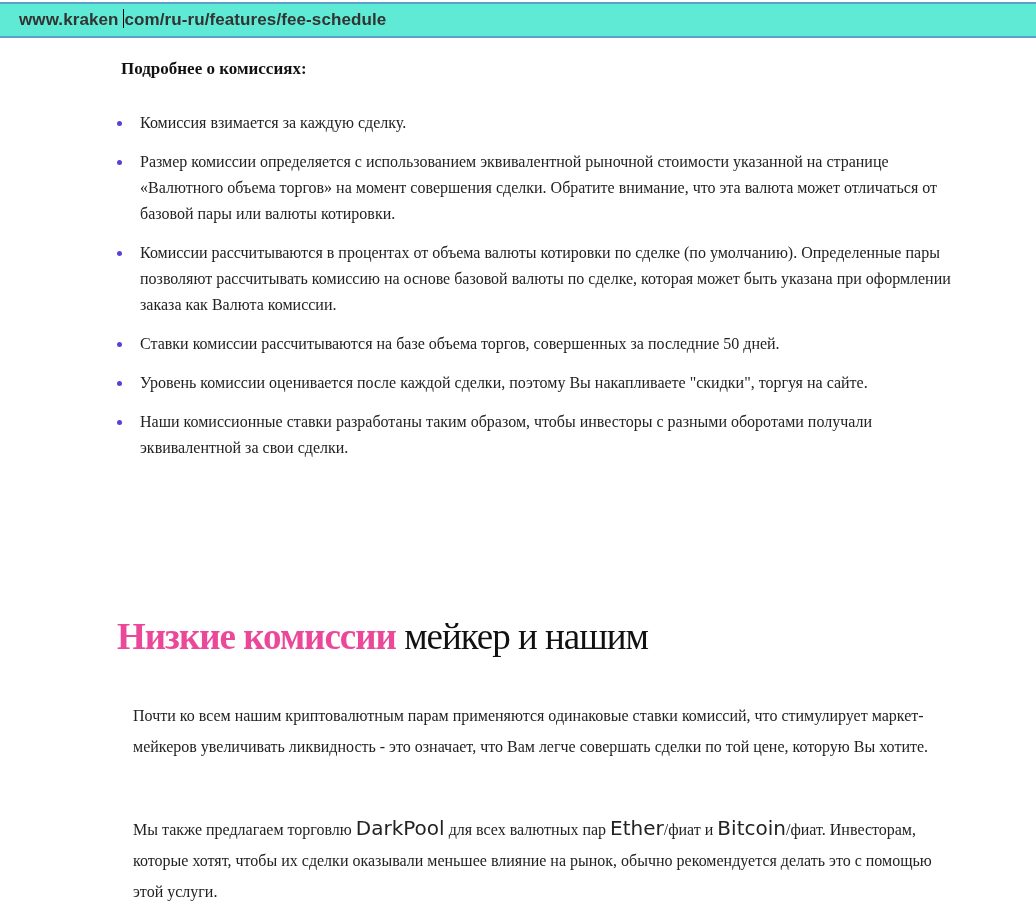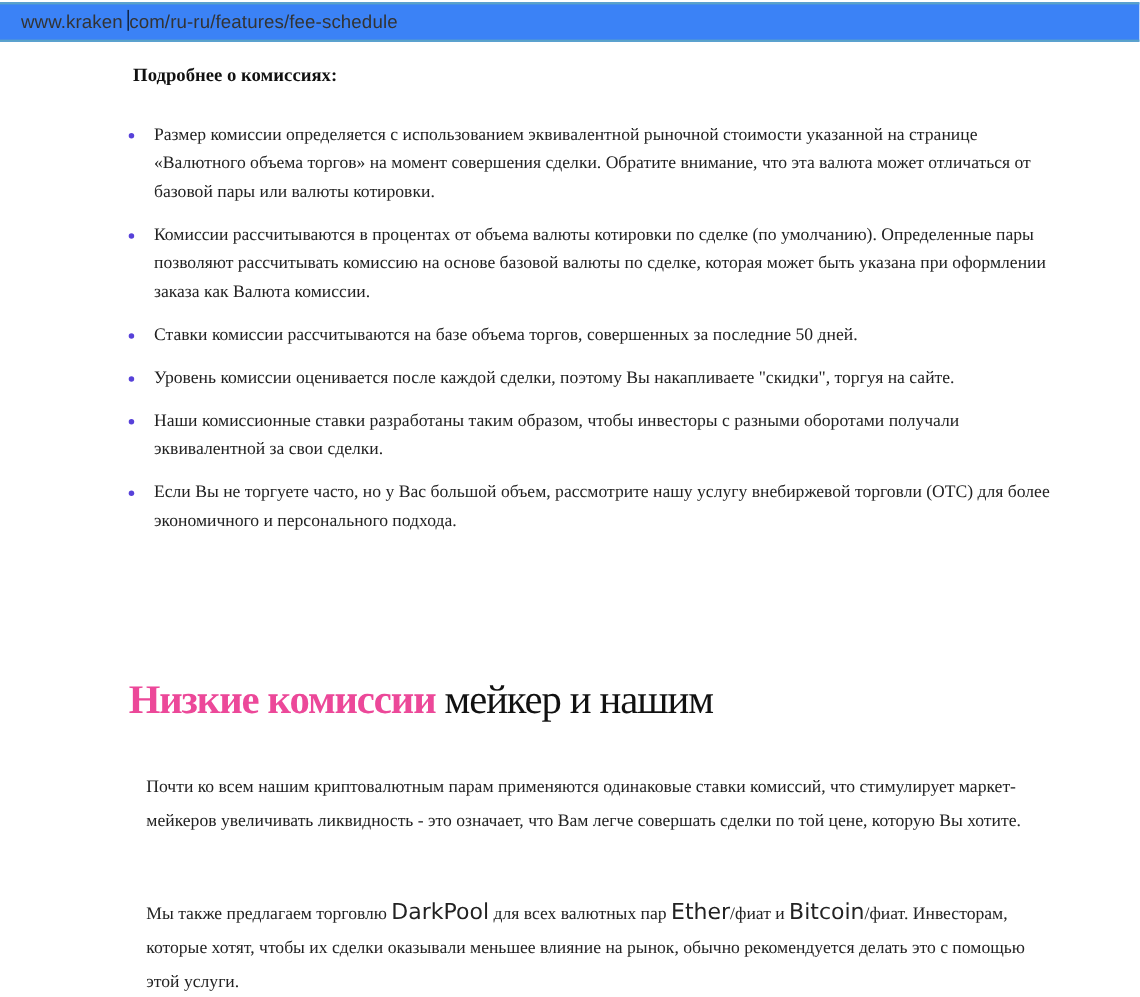--- a/index.html
+++ b/index.html
@@ -17,21 +17,22 @@
     }
     .url-bar {
       position: absolute;
       left: 0;
       top: 2px;
       width: 1036px;
       height: 32px;
       border-top: 2px solid #5aa3c8;
       border-bottom: 2px solid #5aa3c8;
       box-sizing: content-box;
-      background: #3b82f6;
+      background: #5eead4;
+      font-weight: bold;
     }
     .url-text {
       position: absolute;
       left: 19px;
       top: 5px;
       font-family: "Liberation Sans", "DejaVu Sans", sans-serif;
       font-size: 17px;
       color: #333333;
       white-space: pre;
       letter-spacing: 0.1px;
@@ -118,26 +119,26 @@
 </head>
 <body>
 
 <div class="url-bar">
   <div class="url-text"><span>www.kraken </span><span class="url-caret"></span><span>com/ru-ru/features/fee-schedule</span></div>
 </div>
 
 <div class="content">
   <p class="section-label">Подробнее о комиссиях:</p>
   <ul class="fee-list">
+    <li><span class="bullet"></span><span>Комиссия взимается за каждую сделку.</span></li>
     <li><span class="bullet"></span><span>Размер комиссии определяется с использованием эквивалентной рыночной стоимости указанной на странице «Валютного объема торгов» на момент совершения сделки. Обратите внимание, что эта валюта может отличаться от базовой пары или валюты котировки.</span></li>
     <li><span class="bullet"></span><span>Комиссии рассчитываются в процентах от объема валюты котировки по сделке (по умолчанию). Определенные пары позволяют рассчитывать комиссию на основе базовой валюты по сделке, которая может быть указана при оформлении заказа как Валюта комиссии.</span></li>
     <li><span class="bullet"></span><span>Ставки комиссии рассчитываются на базе объема торгов, совершенных за последние 50 дней.</span></li>
     <li><span class="bullet"></span><span>Уровень комиссии оценивается после каждой сделки, поэтому Вы накапливаете "скидки", торгуя на сайте.</span></li>
     <li><span class="bullet"></span><span>Наши комиссионные ставки разработаны таким образом, чтобы инвесторы с разными оборотами получали эквивалентной за свои сделки.</span></li>
-    <li><span class="bullet"></span><span>Если Вы не торгуете часто, но у Вас большой объем, рассмотрите нашу услугу внебиржевой торговли (ОТС) для более экономичного и персонального подхода.</span></li>
   </ul>
 </div>
 
 <h2 class="heading" style="margin:0;font-weight:normal;"><span class="accent">Низкие комиссии</span><span style="white-space:pre;"> мейкер и нашим</span></h2>
 
 <p class="para" style="top:684px;">Почти ко всем нашим криптовалютным парам применяются одинаковые ставки комиссий, что стимулирует маркет-мейкеров увеличивать ликвидность - это означает, что Вам легче совершать сделки по той цене, которую Вы хотите.</p>
 
 <p class="para" style="top:797px;"><span style="white-space:pre-wrap;">Мы также предлагаем торговлю </span><span class="sans">DarkPool</span><span style="white-space:pre-wrap;"> для всех валютных пар </span><span class="sans">Ether</span><span style="white-space:pre-wrap;">/фиат и </span><span class="sans">Bitcoin</span><span>/фиат. Инвесторам, которые хотят, чтобы их сделки оказывали меньшее влияние на рынок, обычно рекомендуется делать это с помощью этой услуги.</span></p>
 
 </body></html>

